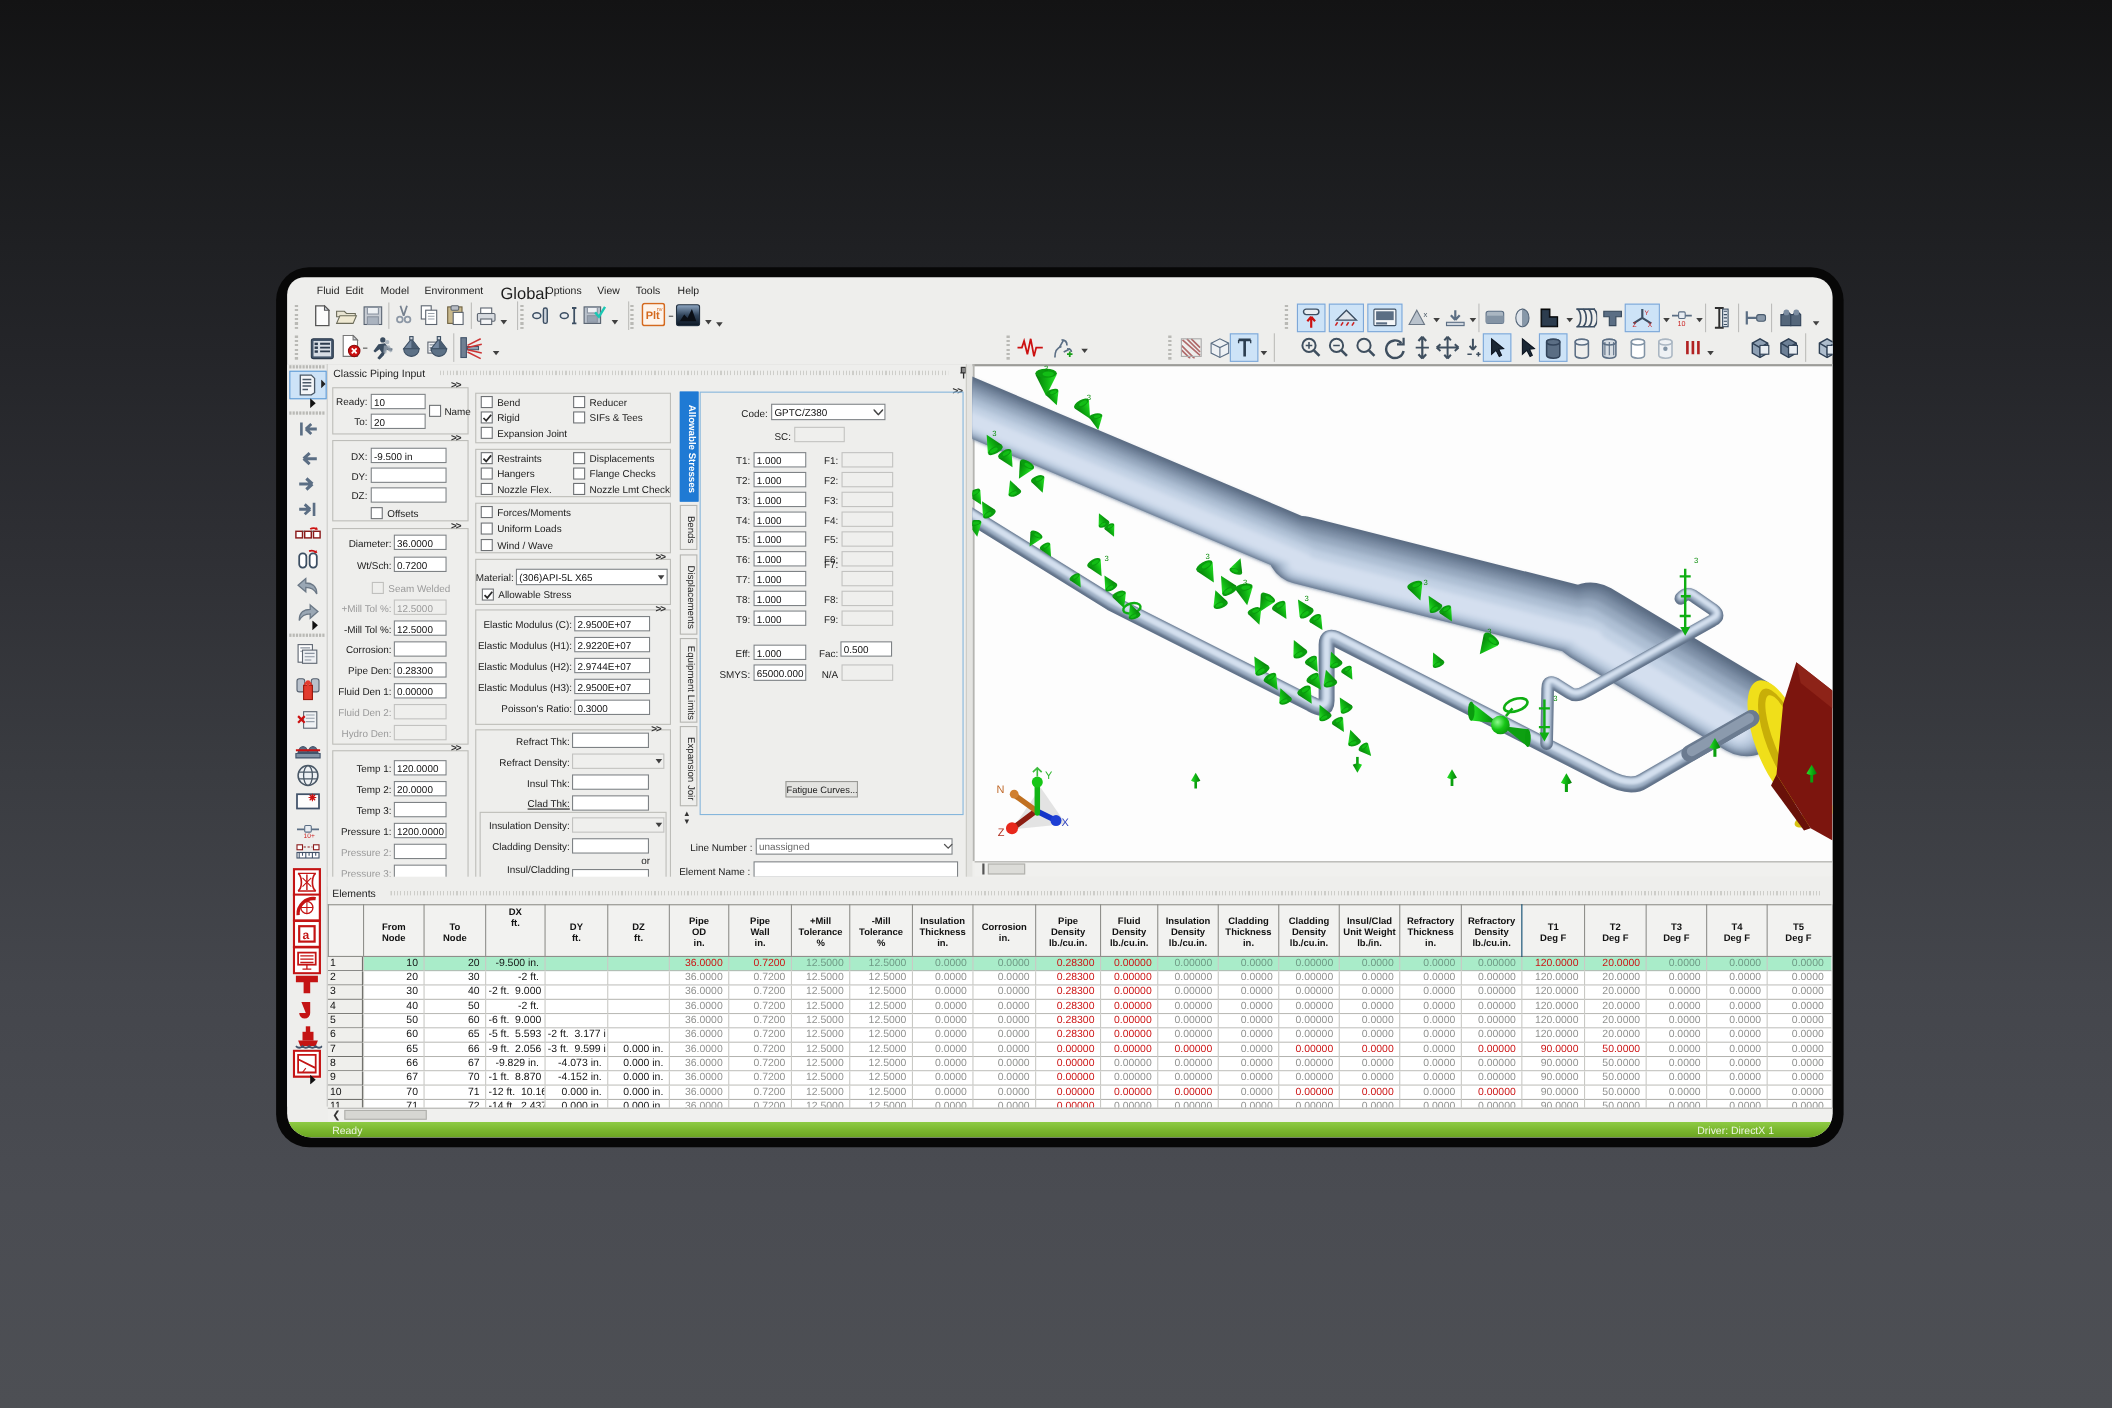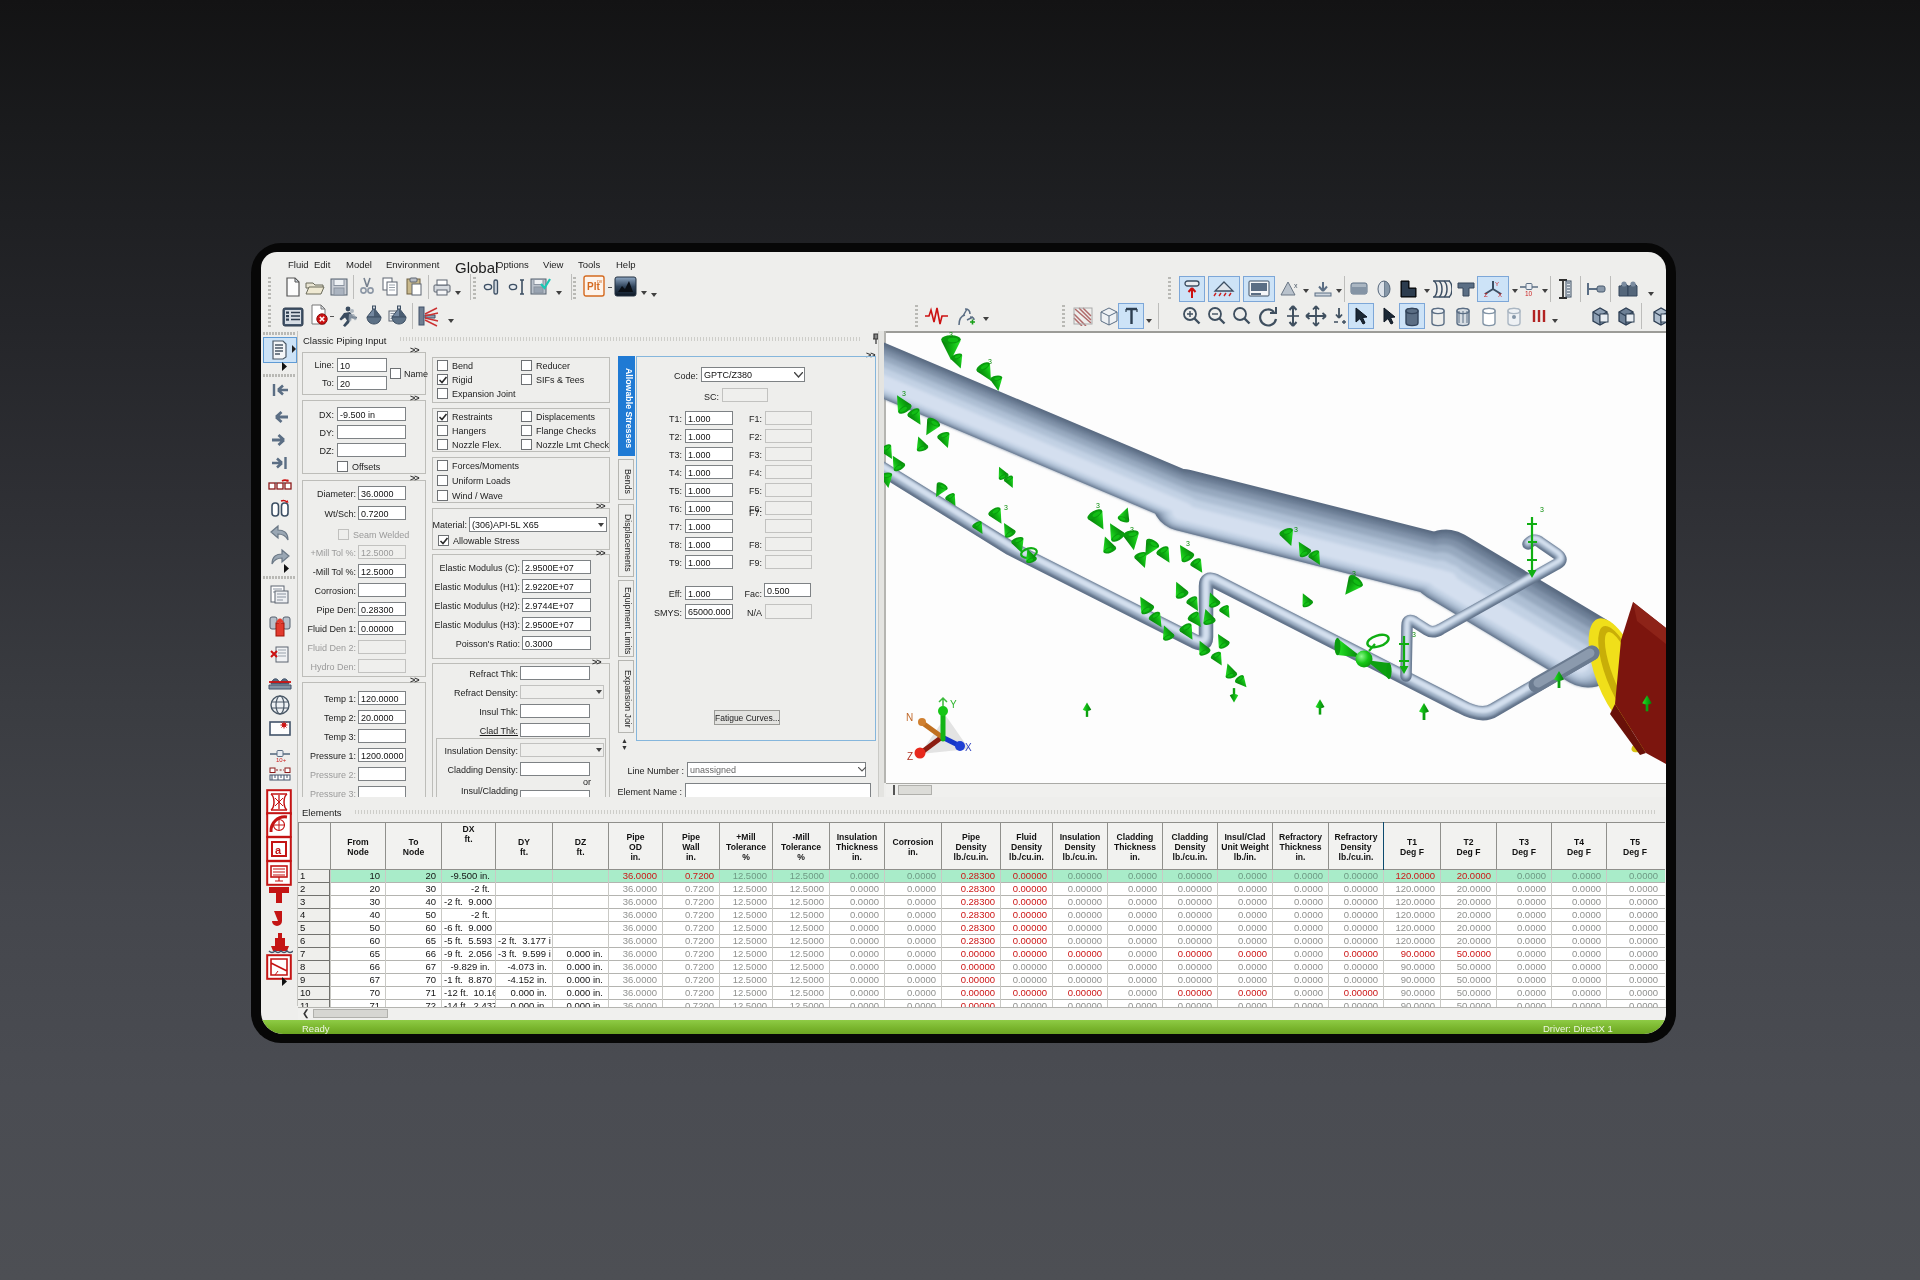--- a/index.html
+++ b/index.html
@@ -516,21 +516,21 @@
       </svg>
 <div class="ab" style="left:37px;top:79px;width:586px;height:475px;background:#eeeeec;overflow:hidden"></div>
 <div class="lbl" style="left:42px;top:83px;font-size:9.5px;">Classic Piping Input</div>
 <div class="ab" style="left:139px;top:85px;width:462px;height:4px;background-image:repeating-linear-gradient(90deg,#cdcdc9 0 1px,transparent 1px 3px)"></div>
 <svg class="ab" style="left:610px;top:81px" width="10" height="12" viewBox="0 0 10 12">
         <path d="M3 1 h4 v5 h-4z M2 6 h6 M5 6 v5" stroke="#333" stroke-width="1.2" fill="#888"></path>
       </svg>
 <div class="chev" style="left:605px;top:98px">&gt;&gt;</div>
 <div class="gb" style="left:41px;top:100px;width:124px;height:43px"></div>
 <div class="chev" style="left:149px;top:93px">&gt;&gt;</div>
-<div class="lblr" style="left:33px;top:108px;width:40px;">Line:</div>
+<div class="lblr" style="left:33px;top:108px;width:40px;">Ready:</div>
 <div class="f" style="left:76px;top:106px;width:50px;height:14px;">10</div>
 <div class="lblr" style="left:33px;top:126px;width:40px;">To:</div>
 <div class="f" style="left:76px;top:124px;width:50px;height:14px;">20</div>
 <div class="cb" style="left:129px;top:116px"></div>
 <div class="lbl" style="left:143px;top:117px;">Name</div>
 <div class="gb" style="left:41px;top:148px;width:124px;height:74px"></div>
 <div class="chev" style="left:149px;top:141px">&gt;&gt;</div>
 <div class="lblr" style="left:33px;top:158px;width:40px;">DX:</div>
 <div class="f" style="left:76px;top:155px;width:69px;height:14px;">-9.500 in</div>
 <div class="lblr" style="left:33px;top:176px;width:40px;">DY:</div>

